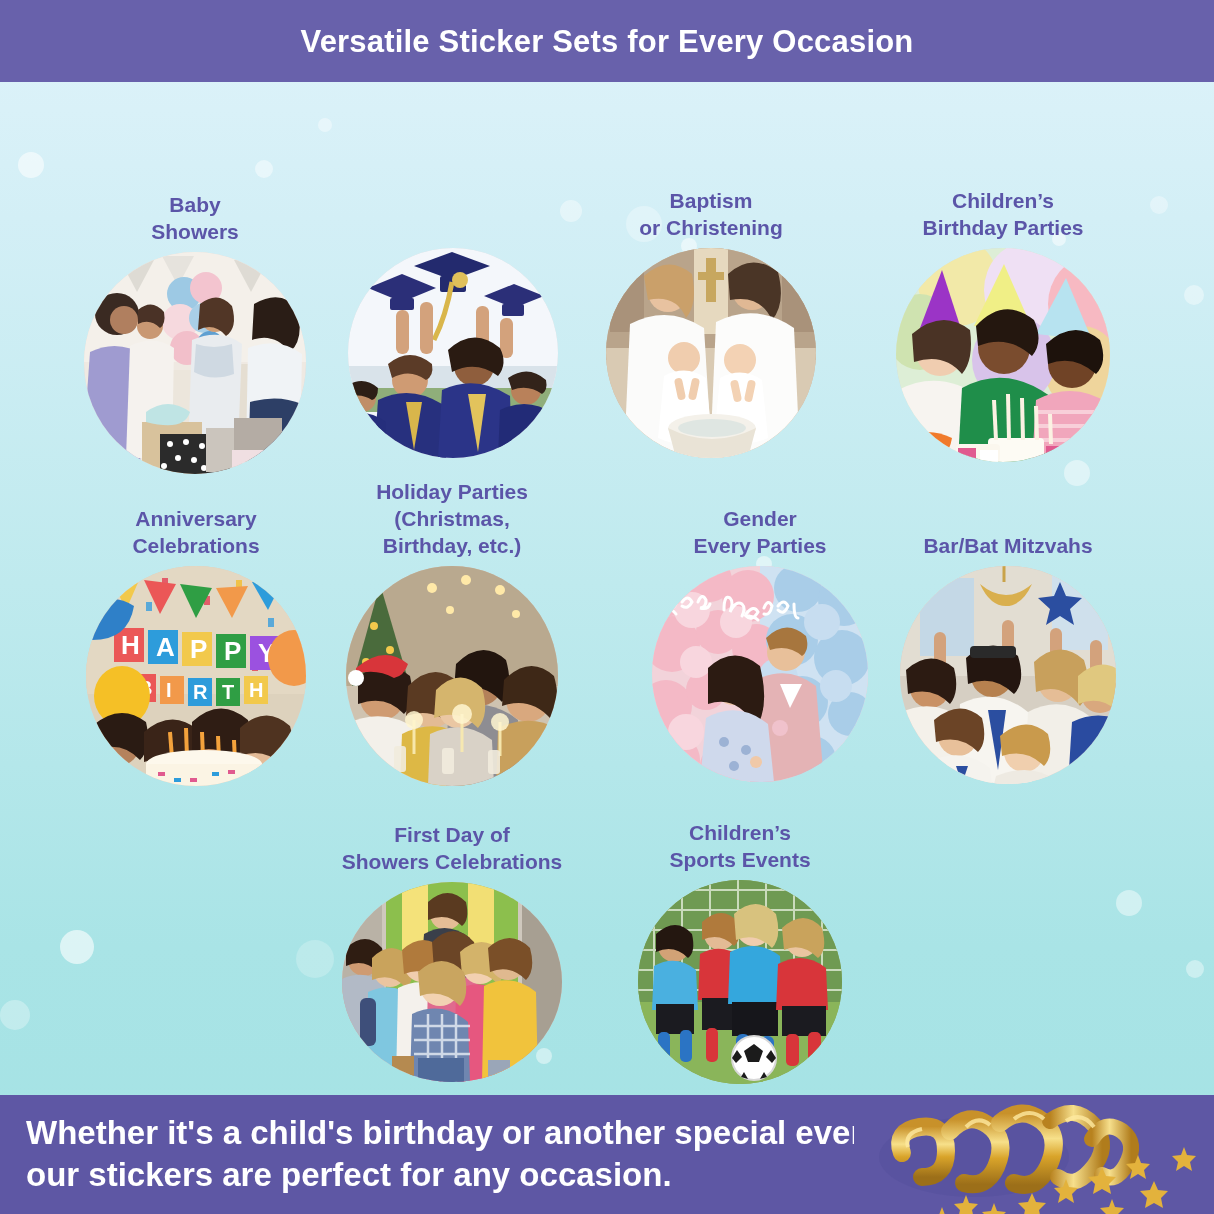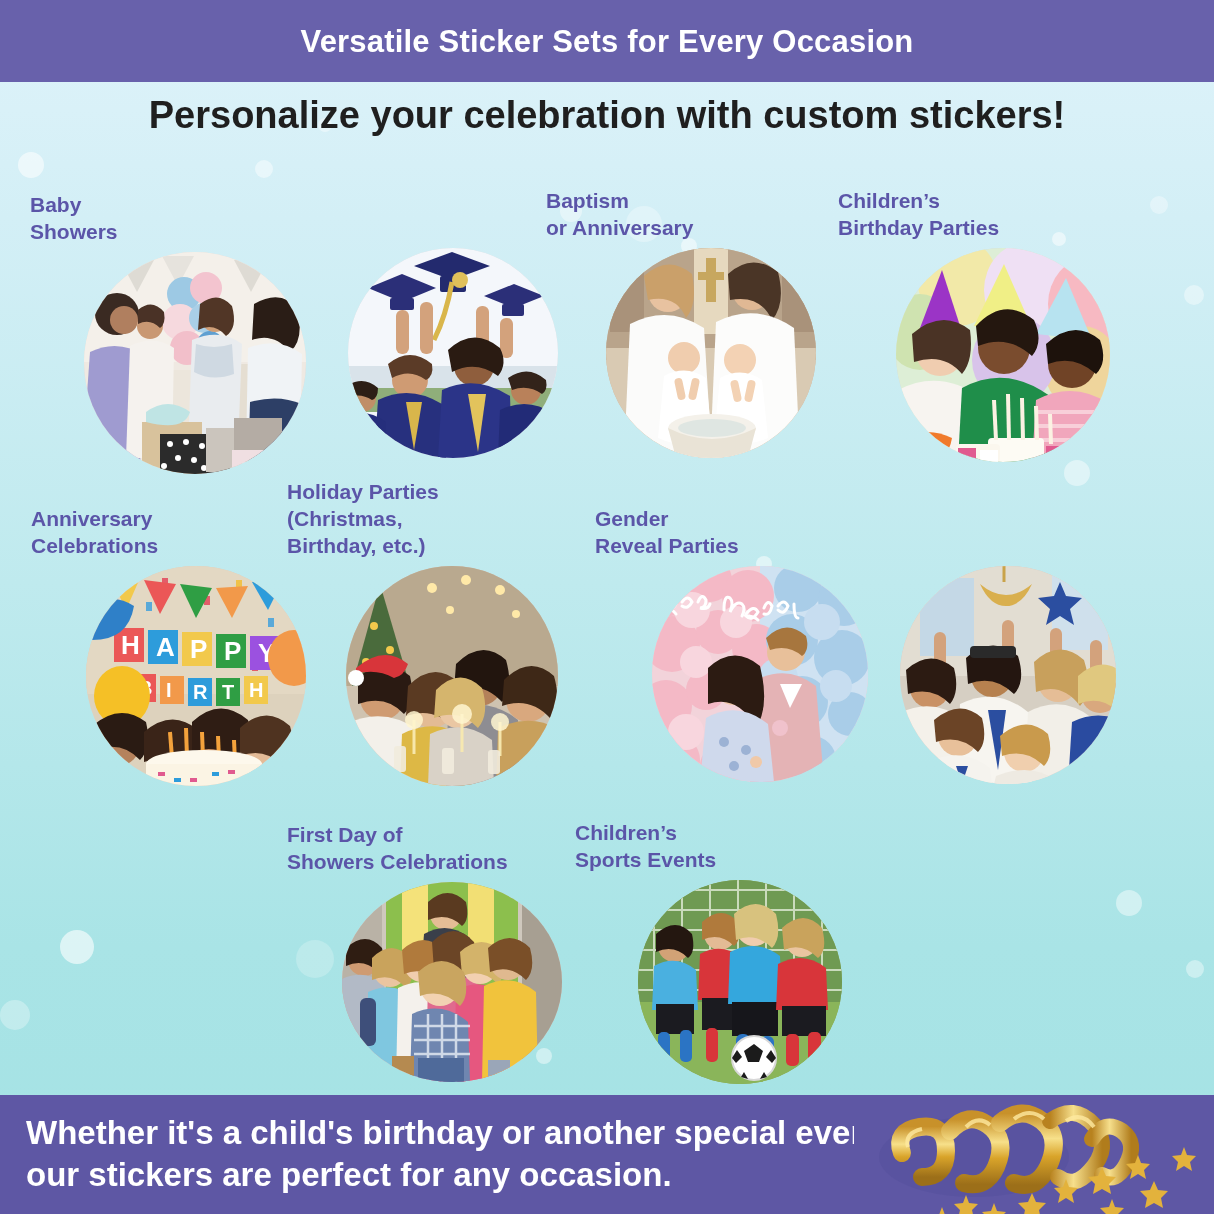--- a/index.html
+++ b/index.html
@@ -31,21 +31,21 @@
     white-space:nowrap;
   }
 
   
   .bokeh{position:absolute;border-radius:50%;background:#ffffff;pointer-events:none;}
 
   
   .item{position:absolute;}
   .item .cap{
     position:absolute;left:50%;transform:translateX(-50%);
-    color:#5b55a8;font-weight:bold;
+    text-align:center;color:#5b55a8;font-weight:bold;
     font-size:21px;line-height:1.28;white-space:pre-line;bottom:100%;
     margin-bottom:6px;width:330px;
   }
   .photo{
     position:absolute;border-radius:50%;overflow:hidden;
     background:#cfd8dc;
   }
   .photo .inner{position:absolute;inset:0;}
 
   
@@ -83,21 +83,20 @@
   <div class="bokeh" style="left:1186px;top:960px;width:18px;height:18px;opacity:.4"></div>
   <div class="bokeh" style="left:536px;top:1048px;width:16px;height:16px;opacity:.45"></div>
   <div class="bokeh" style="left:642px;top:968px;width:14px;height:14px;opacity:.4"></div>
   <div class="bokeh" style="left:296px;top:940px;width:38px;height:38px;opacity:.22"></div>
   <div class="bokeh" style="left:0px;top:1000px;width:30px;height:30px;opacity:.3"></div>
 
   <div class="header-band">
     <div class="header-title">Versatile Sticker Sets for Every Occasion</div>
   </div>
 
-  <div class="subtitle">Personalize your celebration with custom stickers!</div>
 
   <div class="item" style="left:84px;top:252px;width:222px;height:222px;">
     <div class="cap">Baby
 Showers</div>
     <div class="photo" style="left:0;top:0;width:222px;height:222px;">
       <svg class="inner" viewBox="0 0 222 222" preserveAspectRatio="xMidYMid slice">
         <rect width="222" height="222" fill="#efe9e2"></rect>
         <rect x="0" y="0" width="222" height="110" fill="#f4f0ea"></rect>
 
         <path d="M0 6 L30 6 L15 34 Z" fill="#e3e0da"></path>
@@ -209,21 +208,21 @@
           <circle cx="14" cy="150" r="14" fill="#c08e68"></circle>
           <path d="M-4 140 q18 -14 34 0 q0 10 -6 12 q-12 -8 -26 -2 Z" fill="#2c1e16"></path>
           <path d="M-10 170 q26 -12 48 4 l0 36 h-48 Z" fill="#252e7c"></path>
         </g>
       </svg>
     </div>
   </div>
 
   <div class="item" style="left:606px;top:248px;width:210px;height:210px;">
     <div class="cap">Baptism
-or Anniversary</div>
+or Christening</div>
     <div class="photo" style="left:0;top:0;width:210px;height:210px;">
       <svg class="inner" viewBox="0 0 210 210" preserveAspectRatio="xMidYMid slice">
         <rect width="210" height="210" fill="#cdbba3"></rect>
         <rect width="210" height="112" fill="#b9a48b"></rect>
         <rect x="0" y="100" width="210" height="110" fill="#d9cab3"></rect>
 
         <rect x="88" y="0" width="34" height="86" fill="#e6d9bf"></rect>
         <rect x="100" y="10" width="10" height="44" fill="#c7a75f"></rect>
         <rect x="92" y="24" width="26" height="8" fill="#c7a75f"></rect>
         <rect x="4" y="6" width="34" height="78" fill="#a9927a"></rect>
@@ -487,21 +486,21 @@
           <rect x="48" y="180" width="12" height="26" rx="3"></rect>
           <rect x="96" y="182" width="12" height="26" rx="3"></rect>
           <rect x="142" y="184" width="12" height="24" rx="3"></rect>
         </g>
       </svg>
     </div>
   </div>
 
   <div class="item" style="left:652px;top:566px;width:216px;height:216px;">
     <div class="cap">Gender
-Reveal Parties</div>
+Every Parties</div>
     <div class="photo" style="left:0;top:0;width:216px;height:216px;">
       <svg class="inner" viewBox="0 0 216 216" preserveAspectRatio="xMidYMid slice">
         <rect width="216" height="216" fill="#f2d3da"></rect>
         <rect x="108" width="108" height="216" fill="#cfe2f2"></rect>
 
         <g fill="#f4b9c6">
           <circle cx="18" cy="26" r="24"></circle>
             <circle cx="58" cy="14" r="22"></circle>
             <circle cx="96" cy="30" r="26"></circle>
           <circle cx="20" cy="78" r="28"></circle>
@@ -562,20 +561,21 @@
               <circle cx="94" cy="184" r="5"></circle>
               <circle cx="82" cy="200" r="5"></circle>
           </g>
           <circle cx="104" cy="196" r="6" fill="#f0c9a8"></circle>
         </g>
       </svg>
     </div>
   </div>
 
   <div class="item" style="left:900px;top:566px;width:216px;height:218px;">
+    <div class="cap">Bar/Bat Mitzvahs</div>
     <div class="photo" style="left:0;top:0;width:216px;height:218px;">
       <svg class="inner" viewBox="0 0 216 218" preserveAspectRatio="xMidYMid slice">
         <rect width="216" height="218" fill="#d6cfc3"></rect>
         <rect width="216" height="110" fill="#e2ddd2"></rect>
         <rect x="20" y="12" width="54" height="78" fill="#c4d8e6"></rect>
         <rect x="152" y="8" width="56" height="76" fill="#cfe0ec"></rect>
 
         <path d="M104 0 l0 16" stroke="#c9a34a" stroke-width="3"></path>
         <path d="M80 18 q26 22 52 0 q-10 22 -26 22 q-16 0 -26 -22 Z" fill="#d9af4e"></path>
 

